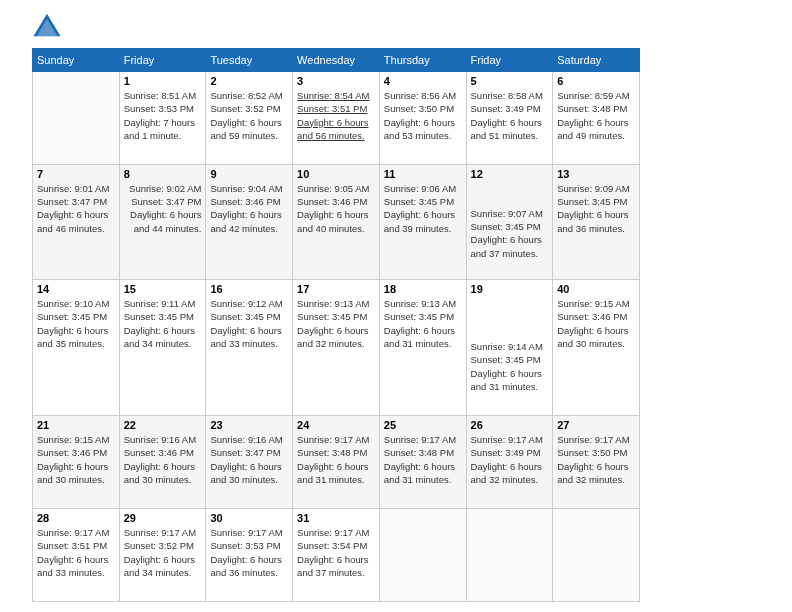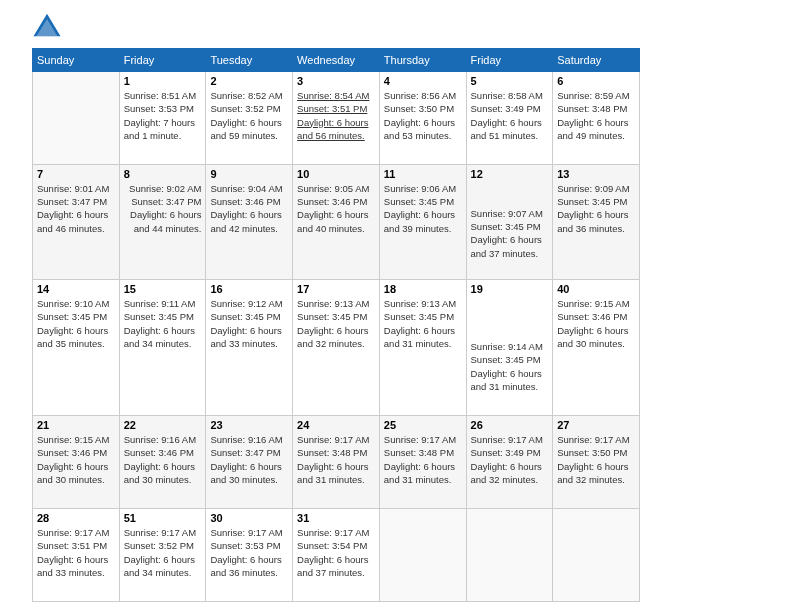--- a/index.html
+++ b/index.html
@@ -327,21 +327,21 @@
         </tr>
         <tr>
           <td>
             <span class="day-num">28</span>
             <div class="day-info" style="white-space: pre-line;">Sunrise: 9:17 AM
 Sunset: 3:51 PM
 Daylight: 6 hours
 and 33 minutes.</div>
           </td>
           <td>
-            <span class="day-num">51</span>
+            <span class="day-num">29</span>
             <div class="day-info" style="white-space: pre-line;">Sunrise: 9:17 AM
 Sunset: 3:52 PM
 Daylight: 6 hours
 and 34 minutes.</div>
           </td>
           <td>
             <span class="day-num">30</span>
             <div class="day-info" style="white-space: pre-line;">Sunrise: 9:17 AM
 Sunset: 3:53 PM
 Daylight: 6 hours

